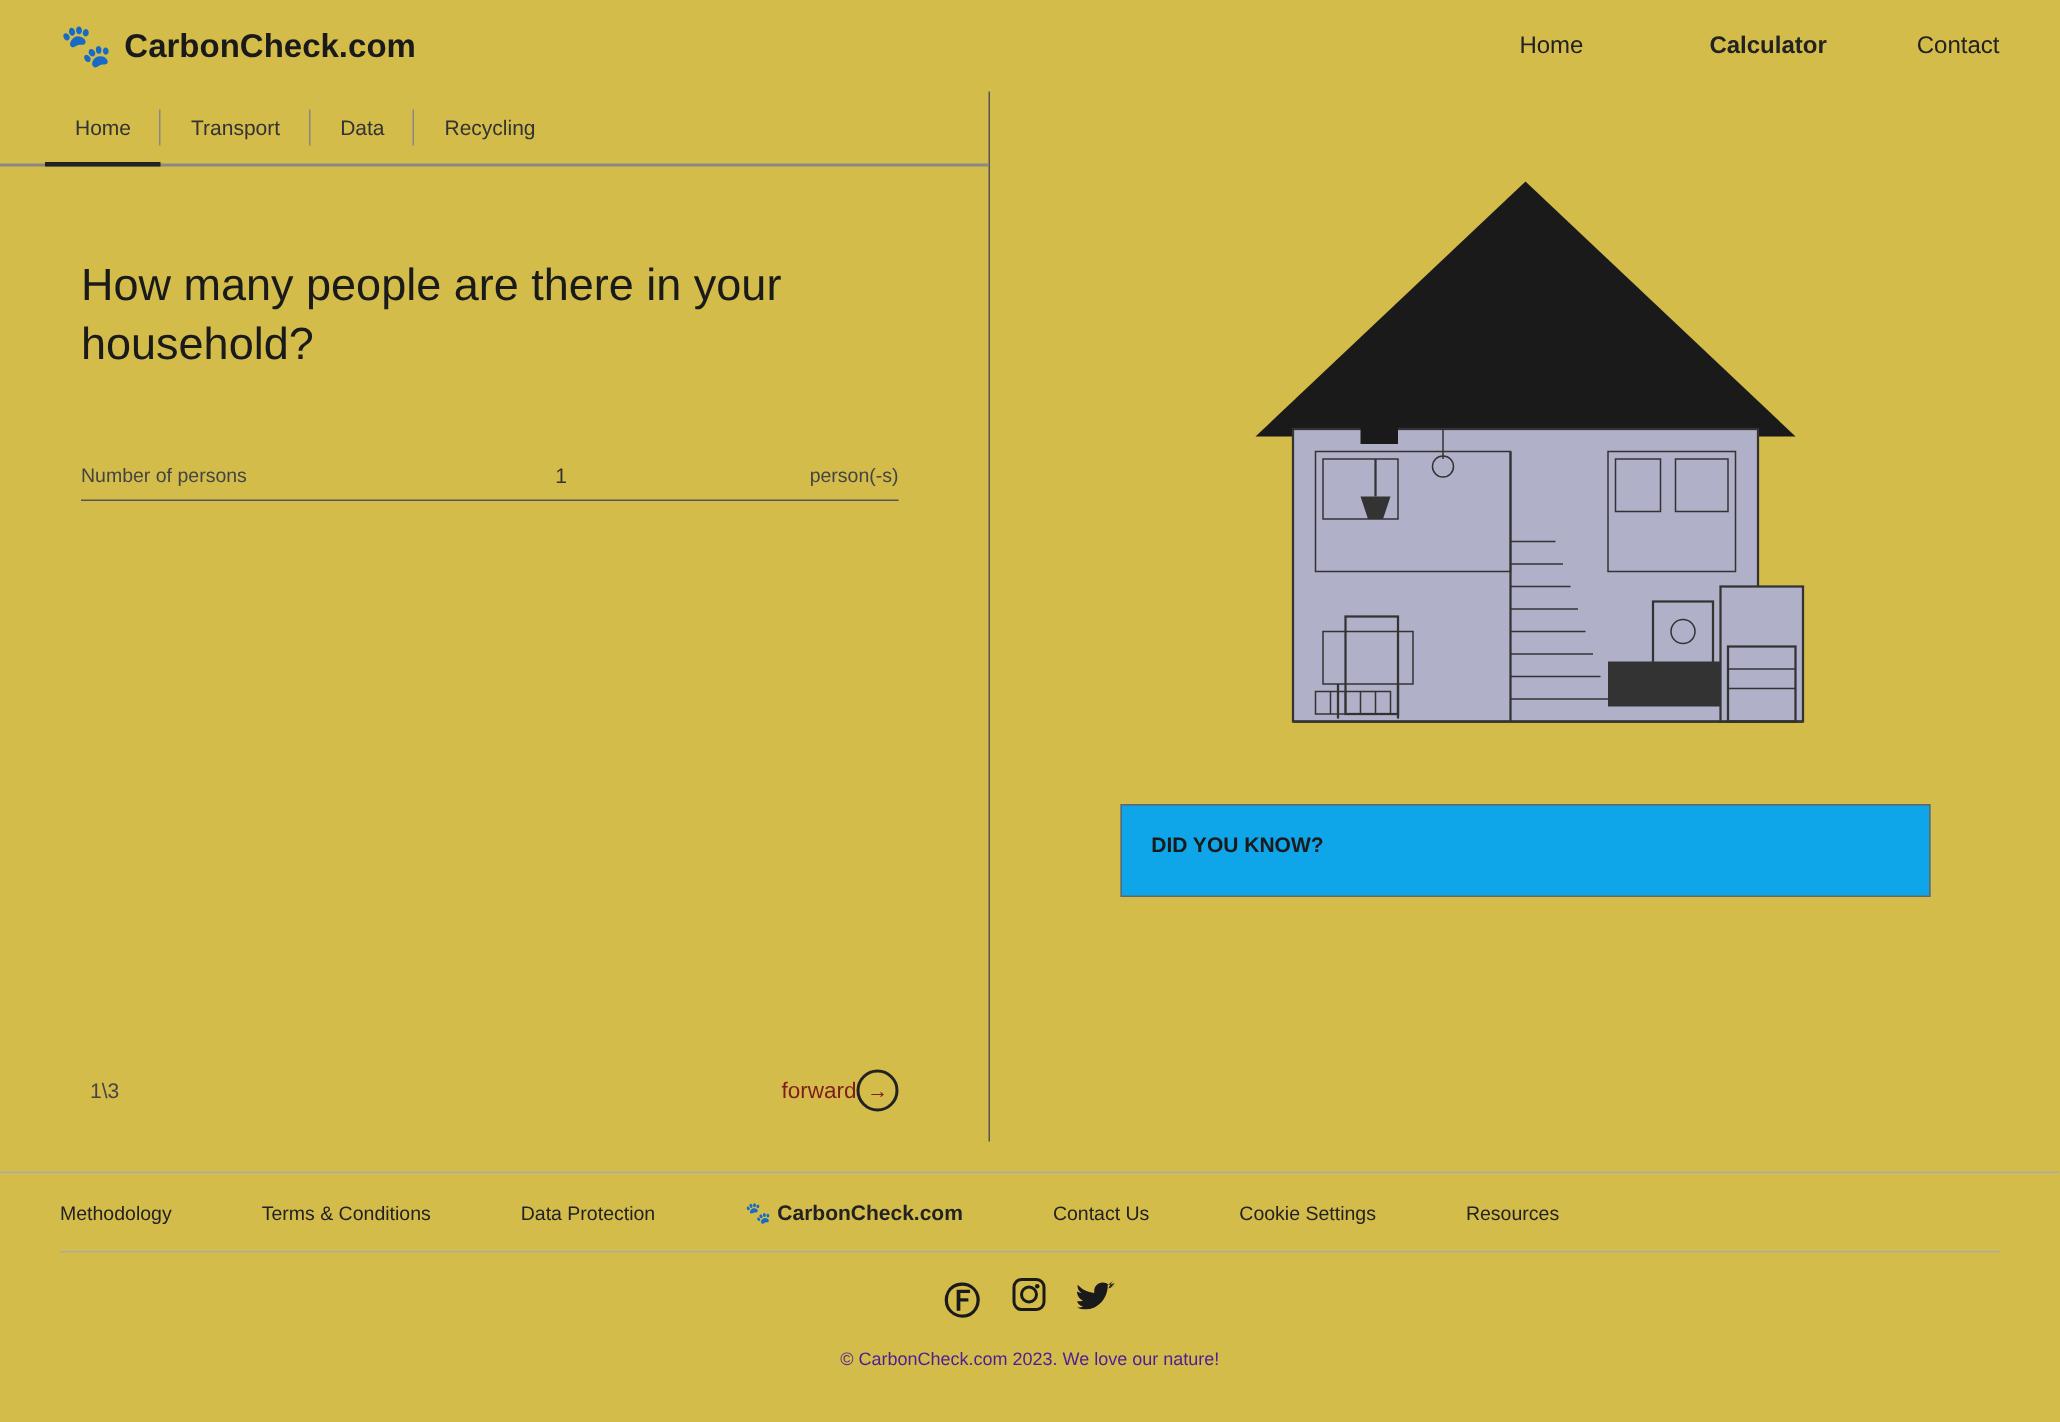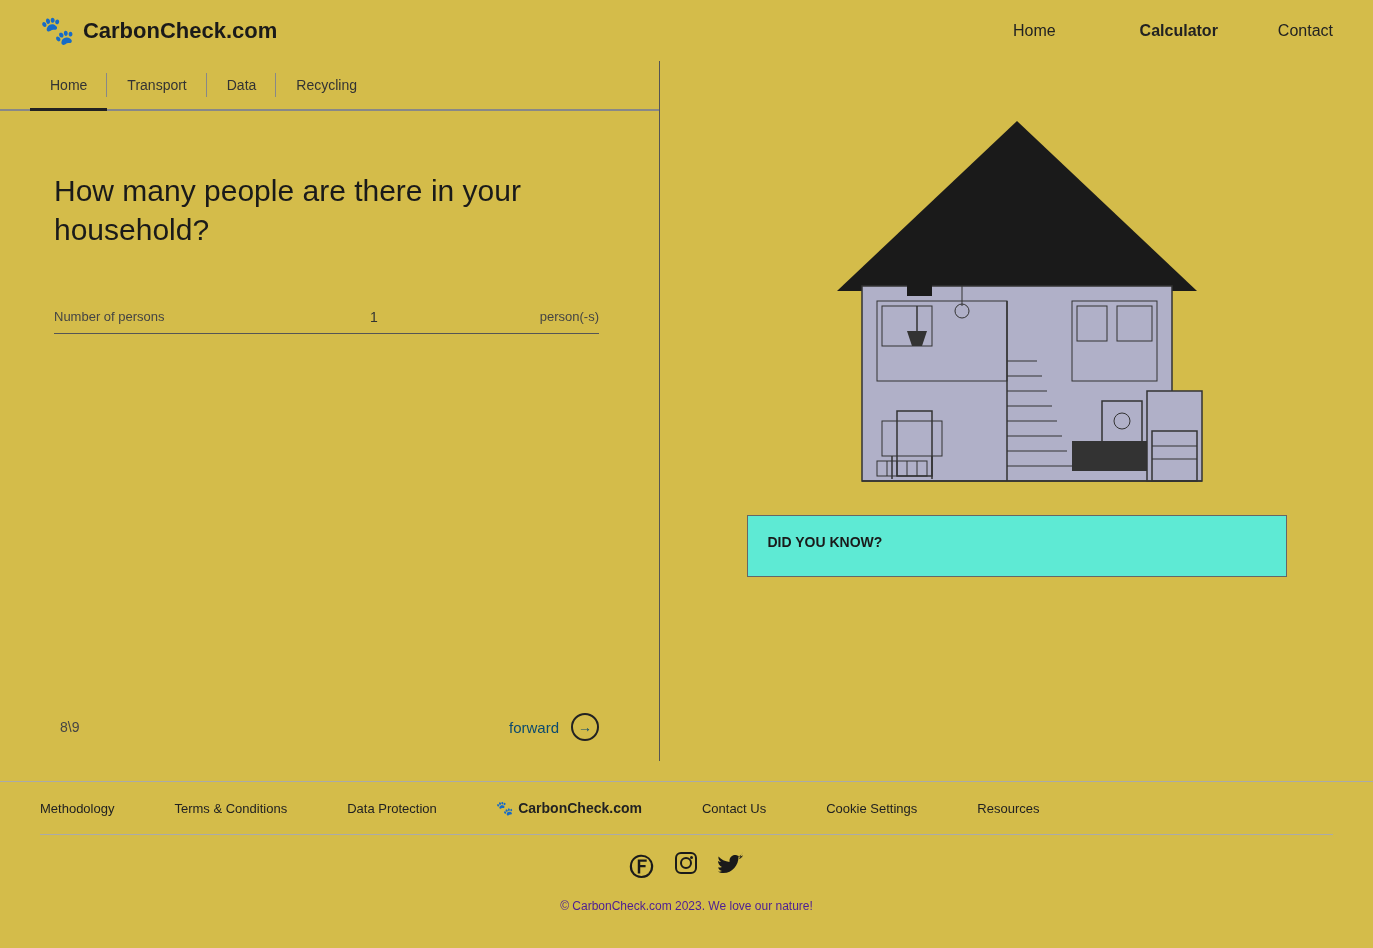--- a/index.html
+++ b/index.html
@@ -148,23 +148,23 @@
       justify-content: space-between;
       margin-top: auto;
     }
     .page-indicator {
       font-size: 14px;
       color: #444;
     }
     .forward-btn {
       display: flex;
       align-items: center;
-      gap: 12px;
+      gap: 0;
       font-size: 15px;
-      color: #0c4a6e;
+      color: #7f1d1d;
       cursor: pointer;
       background: none;
       border: none;
       font-family: inherit;
       text-align: right;
     }
     .arrow-circle {
       width: 28px;
       height: 28px;
       border-radius: 50%;
@@ -192,24 +192,25 @@
     }
 
     
     .house-svg {
       width: 100%;
       height: auto;
     }
 
     
     .did-you-know {
-      background-color: #5eead4;
+      background-color: #0ea5e9;
       border: 1.5px solid #666;
       padding: 18px 20px;
       width: 540px;
+      margin-top: 20px;
     }
     .dyk-title {
       font-size: 14px;
       font-weight: 700;
       color: #1a1a1a;
       margin-bottom: 8px;
     }
     .dyk-text {
       font-size: 14px;
       color: #1a1a1a;
@@ -295,21 +296,21 @@
       <h2 class="question-title">How many people are there in your household?</h2>
 
       <div class="input-row">
         <span class="input-label">Number of persons</span>
         <input class="input-value" type="number" value="1" min="1" style="">
         <span class="input-unit">person(-s)</span>
       </div>
     </div>
 
     <div class="bottom-nav">
-      <span class="page-indicator">8\9</span>
+      <span class="page-indicator">1\3</span>
       <button class="forward-btn">
         <span>forward</span>
         <span class="arrow-circle">→</span>
       </button>
     </div>
   </div>
 
   <div class="right-panel">
 
     <div class="house-container">

